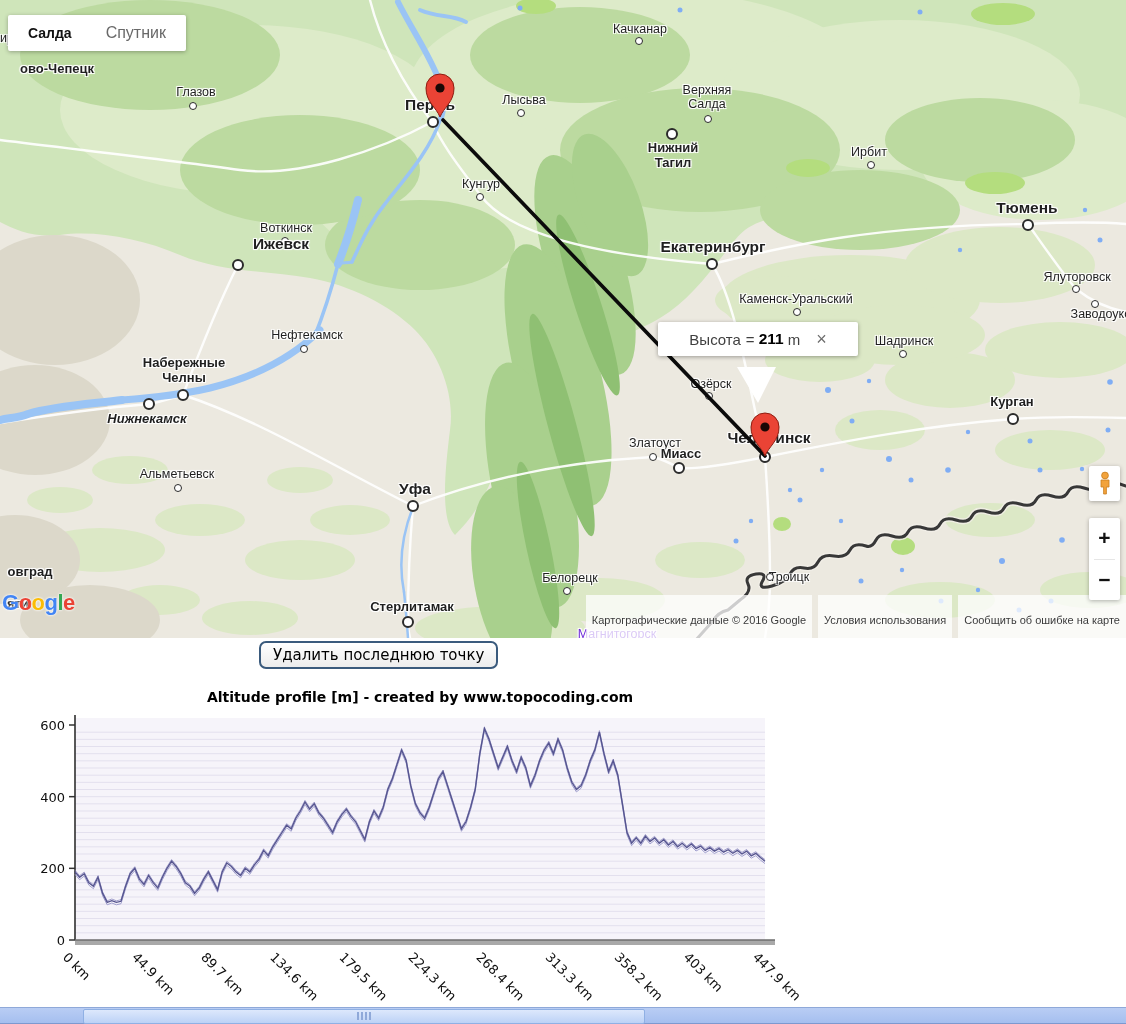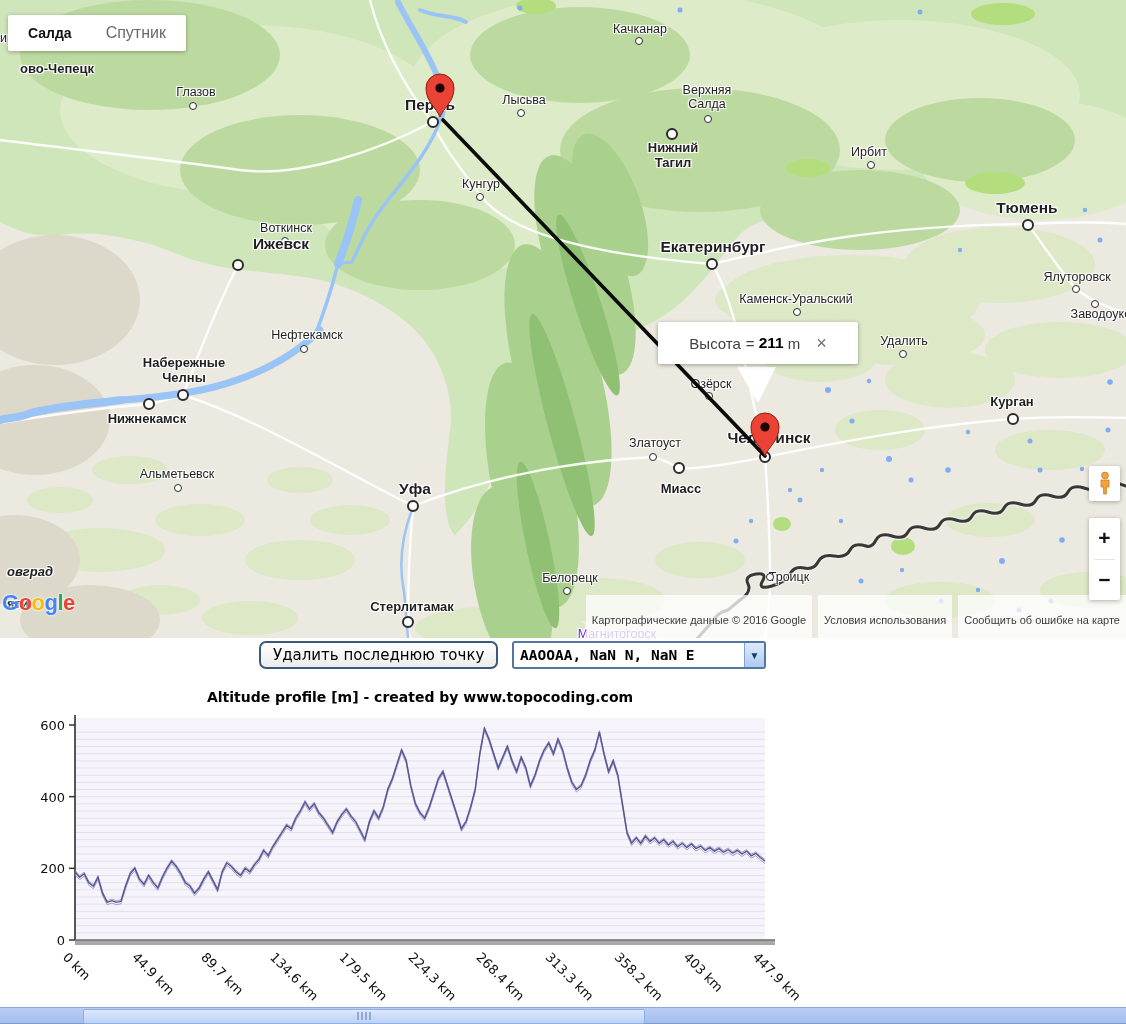--- a/index.html
+++ b/index.html
@@ -10,21 +10,21 @@
 .city{position:absolute;transform:translate(-50%,-50%);color:#1f1f1f;text-align:center;line-height:1.12;white-space:nowrap;
  text-shadow:-1px -1px 0 rgba(255,255,255,.9),1px -1px 0 rgba(255,255,255,.9),-1px 1px 0 rgba(255,255,255,.9),1px 1px 0 rgba(255,255,255,.9),0 0 3px rgba(255,255,255,.95)}
 .c-s{font-size:12.5px}
 .c-m{font-size:13px;font-weight:700}
 .c-l{font-size:15.5px;font-weight:700}
 .dot{position:absolute;width:6px;height:6px;border:1.6px solid #2b2b2b;border-radius:50%;background:#fff;transform:translate(-50%,-50%)}
 .dot.open{width:8px;height:8px;border-width:2px}
 .maptype{position:absolute;left:8px;top:15px;height:36px;background:#fff;border-radius:2px;box-shadow:0 1px 4px rgba(0,0,0,.3);display:flex;align-items:center;padding:0 20px;gap:34px;z-index:6}
 .mt1{font-weight:700;font-size:14px;color:#111;cursor:pointer}
 .mt2{font-size:16px;color:#696969;cursor:pointer}
-.infowin{position:absolute;left:658px;top:322px;width:200px;height:42px;background:#fff;border-radius:2px;box-shadow:0 1px 4px rgba(0,0,0,.35);display:flex;align-items:center;justify-content:center;font-size:15px;color:#3f3f3f;z-index:5}
+.infowin{position:absolute;left:658px;top:322px;width:200px;height:34px;background:#fff;border-radius:2px;box-shadow:0 1px 4px rgba(0,0,0,.35);display:flex;align-items:center;justify-content:center;font-size:15px;color:#3f3f3f;z-index:5}
 .infowin b{color:#000;margin:0 4px;font-size:15.5px}
 .infowin .eq{margin-left:5px}
 .infowin .close{margin-left:16px;color:#6e6e6e;font-size:18px;cursor:pointer;line-height:1}
 .logo{position:absolute;left:2px;top:590px;font-size:22px;font-weight:700;letter-spacing:-.5px;z-index:6;cursor:pointer;
  text-shadow:0 0 2px #fff,0 0 3px rgba(255,255,255,.8)}
 .attr{position:absolute;right:0;top:612px;height:16px;display:flex;gap:6px;font-size:11px;color:#3a3a3a;z-index:6;align-items:center}
 .attr span{background:rgba(255,255,255,.75);padding:19px 6px;white-space:nowrap;text-shadow:0 0 2px #fff}
 .attr .lnk{cursor:pointer}
 .pegman{position:absolute;left:1089px;top:466px;width:31px;height:35px;background:#fff;border-radius:2px;box-shadow:0 1px 4px rgba(0,0,0,.3);display:flex;align-items:center;justify-content:center;z-index:6;cursor:grab}
 .zoomctl{position:absolute;left:1089px;top:518px;width:31px;height:82px;background:#fff;border-radius:2px;box-shadow:0 1px 4px rgba(0,0,0,.3);z-index:6;display:flex;flex-direction:column}
@@ -244,41 +244,41 @@
         <span class="dot" style="left: 1095px; top: 304px;"></span>
         <div class="city c-l" style="left: 713px; top: 247px;">
           <div>Екатеринбург</div>
         </div>
         <span class="dot open" style="left: 712px; top: 264px;"></span>
         <div class="city c-s" style="left: 796px; top: 299px;">
           <div>Каменск-Уральский</div>
         </div>
         <span class="dot" style="left: 797px; top: 312px;"></span>
         <div class="city c-s" style="left: 904px; top: 341px;">
-          <div>Удалить</div>
+          <div>Шадринск</div>
         </div>
         <span class="dot" style="left: 903px; top: 354px;"></span>
         <div class="city c-s" style="left: 286px; top: 228px;">
           <div>Воткинск</div>
         </div>
         <span class="dot" style="left: 285px; top: 241px;"></span>
         <div class="city c-l" style="left: 237px; top: 244px; margin-left: 44px;">
           <div>Ижевск</div>
         </div>
         <span class="dot open" style="left: 238px; top: 265px;"></span>
         <div class="city c-s" style="left: 307px; top: 335px;">
           <div>Нефтекамск</div>
         </div>
         <span class="dot" style="left: 304px; top: 349px;"></span>
         <div class="city c-m" style="left: 184px; top: 371px;">
           <div>Набережные</div>
           <div>Челны</div>
         </div>
         <span class="dot open" style="left: 183px; top: 395px;"></span>
-        <div class="city c-m" style="left: 147px; top: 419px;">
+        <div class="city c-m" style="left: 147px; top: 419px; font-style: italic;">
           <div>Нижнекамск</div>
         </div>
         <span class="dot open" style="left: 149px; top: 404px;"></span>
         <div class="city c-s" style="left: 177px; top: 474px;">
           <div>Альметьевск</div>
         </div>
         <span class="dot" style="left: 178px; top: 488px;"></span>
         <div class="city c-s" style="left: 711px; top: 384px;">
           <div>Озёрск</div>
         </div>
@@ -288,41 +288,41 @@
         </div>
         <span class="dot open" style="left: 1013px; top: 419px;"></span>
         <div class="city c-l" style="left: 769px; top: 438px;">
           <div>Челябинск</div>
         </div>
         <span class="dot open" style="left: 765px; top: 457px;"></span>
         <div class="city c-s" style="left: 655px; top: 443px;">
           <div>Златоуст</div>
         </div>
         <span class="dot" style="left: 653px; top: 457px;"></span>
-        <div class="city c-m" style="left: 681px; top: 489px;">
+        <div class="city c-m" style="left: 681px; top: 454px;">
           <div>Миасс</div>
         </div>
         <span class="dot open" style="left: 679px; top: 468px;"></span>
         <div class="city c-l" style="left: 415px; top: 489px;">
           <div>Уфа</div>
         </div>
         <span class="dot open" style="left: 413px; top: 506px;"></span>
         <div class="city c-s" style="left: 570px; top: 578px;">
           <div>Белорецк</div>
         </div>
         <span class="dot" style="left: 567px; top: 591px;"></span>
         <div class="city c-s" style="left: 789px; top: 577px;">
           <div>Троицк</div>
         </div>
         <span class="dot" style="left: 770px; top: 577px;"></span>
         <div class="city c-m" style="left: 412px; top: 607px;">
           <div>Стерлитамак</div>
         </div>
         <span class="dot open" style="left: 408px; top: 622px;"></span>
-        <div class="city c-m" style="left: 30px; top: 572px; font-style: italic;">
+        <div class="city c-m" style="left: 30px; top: 572px;">
           <div>овград</div>
         </div>
         <div class="city c-m" style="left: 18px; top: 604px;">
           <div>яти</div>
         </div>
         <div class="city c-s" style="color: #6d28d9; left: 617px; top: 634px;">
           <div>Магнитогорск</div>
         </div>
       </div>
 
@@ -368,24 +368,20 @@
     </div>
 
     <div class="zoomctl">
       <div class="zbtn">+</div>
       <div class="zdiv"></div>
       <div class="zbtn">−</div>
     </div>
   </div>
 
   <button class="btn b2">Удалить последнюю точку</button>
-  <div class="selectbox">
-    <span class="val">AAOOAA, NaN N, NaN E</span>
-    <span class="arrow">▼</span>
-  </div>
 
   <svg id="chart-svg" width="820" height="322">
       <rect x="47" y="30" width="690" height="222" fill="#f6f4fa"></rect>
       <line x1="47" y1="244.83333333333334" x2="737" y2="244.83333333333334" stroke="#e3e0ee" stroke-width="1"></line>
       <line x1="47" y1="237.66666666666666" x2="737" y2="237.66666666666666" stroke="#e3e0ee" stroke-width="1"></line>
       <line x1="47" y1="230.5" x2="737" y2="230.5" stroke="#e3e0ee" stroke-width="1"></line>
       <line x1="47" y1="223.33333333333334" x2="737" y2="223.33333333333334" stroke="#e3e0ee" stroke-width="1"></line>
       <line x1="47" y1="216.16666666666669" x2="737" y2="216.16666666666669" stroke="#e3e0ee" stroke-width="1"></line>
       <line x1="47" y1="209" x2="737" y2="209" stroke="#e3e0ee" stroke-width="1"></line>
       <line x1="47" y1="201.83333333333334" x2="737" y2="201.83333333333334" stroke="#e3e0ee" stroke-width="1"></line>

